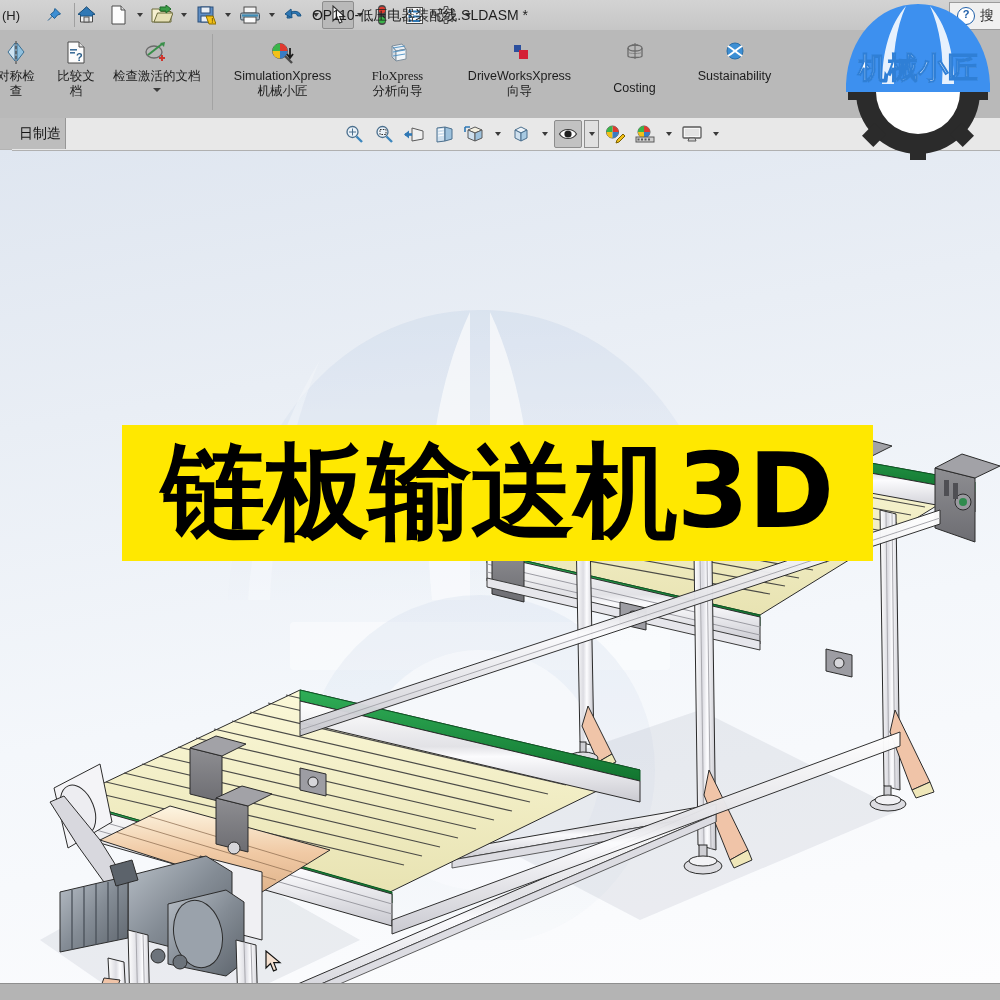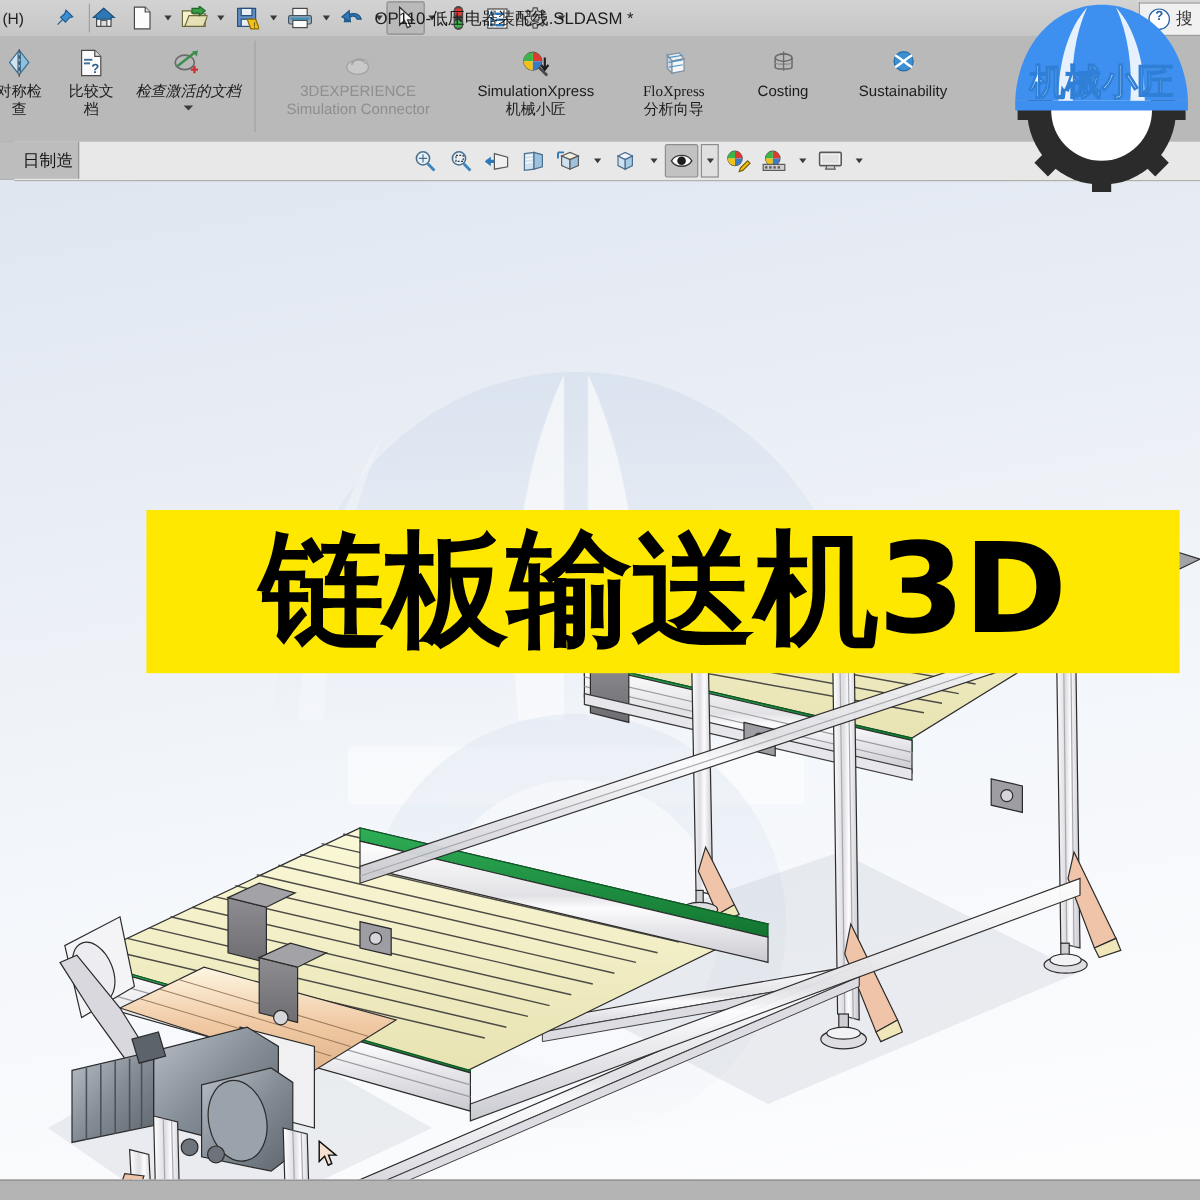--- a/index.html
+++ b/index.html
@@ -89,21 +89,21 @@
     overflow:hidden;
     background:linear-gradient(170deg,#dfe6f0 0%,#e9eef5 28%,#f4f7fb 60%,#fdfdfe 100%);
   }
   .statusbar{
     position:absolute;left:0;top:983px;width:1000px;height:17px;
     background:#b4b4b4;border-top:1px solid #8f8f8f;
   }
 
   
   .banner{
-    position:absolute;left:122px;top:425px;width:861px;height:136px;
+    position:absolute;left:122px;top:425px;width:751px;height:136px;
     background:#ffe800;
     display:flex;align-items:center;justify-content:center;
     z-index:40;
   }
   .banner-txt{
     font-family:"DejaVu Sans","Liberation Sans",sans-serif;
     font-size:104px;font-weight:bold;color:#000;
     letter-spacing:-1px;line-height:1;white-space:nowrap;
     transform:translateY(-2px);
   }
@@ -554,46 +554,35 @@
             <path d="M16 2 L16 7 L21 7" fill="#dedede" stroke="#4a4a4a"></path>
             <rect x="7" y="9" width="7" height="1.6" fill="#3f6f9a"></rect>
             <rect x="7" y="12" width="5" height="1.6" fill="#3f6f9a"></rect>
             <text x="13" y="21" font-size="11" fill="#2b5e8a" font-family="Liberation Sans" font-weight="bold">?</text>
           </svg>
         </span>
         <span class="rb-label">比较文
 档</span>
       </div>
 
-      <div class="rb-item" style="padding-bottom:10px;font-style:italic;">
+      <div class="rb-item" style="padding-bottom:10px;">
         <span class="rb-icon">
           <svg width="30" height="26" viewBox="0 0 30 26">
             <ellipse cx="12" cy="12" rx="8" ry="6" fill="none" stroke="#6b6b6b" stroke-width="1.4"></ellipse>
             <path d="M6 15 L20 4" stroke="#3a8f4a" stroke-width="2"></path>
             <path d="M18 3 L23 2 L22 7 Z" fill="#3a8f4a"></path>
             <path d="M17 18 L23 18 M20 15 L20 21" stroke="#d0342c" stroke-width="2"></path>
           </svg>
         </span>
         <span class="rb-label">检查激活的文档</span>
         <span class="rb-caret"></span>
       </div>
 
       <div class="rb-sep"></div>
 
-      <div class="rb-item dim" style="min-width:150px;">
-        <span class="rb-icon">
-          <svg width="28" height="26" viewBox="0 0 28 26">
-            <ellipse cx="13" cy="16" rx="9" ry="6" fill="#c9c9c9" stroke="#a2a2a2"></ellipse>
-            <path d="M8 14 C 10 8, 18 8, 20 13" fill="none" stroke="#a2a2a2" stroke-width="1.6"></path>
-            <path d="M19 8 L23 12 L18 13 Z" fill="#b0b0b0"></path>
-          </svg>
-        </span>
-        <span class="rb-label">3DEXPERIENCE
-Simulation Connector</span>
-      </div>
 
       <div class="rb-item" style="min-width:118px;">
         <span class="rb-icon">
           <svg width="28" height="26" viewBox="0 0 28 26">
             <circle cx="11" cy="11" r="7.5" fill="#f0f0f0" stroke="#5a5a5a"></circle>
             <path d="M11 3.5 A7.5 7.5 0 0 1 18.5 11 L11 11 Z" fill="#e03a2f"></path>
             <path d="M3.5 11 A7.5 7.5 0 0 1 11 3.5 L11 11 Z" fill="#3ab54a"></path>
             <path d="M11 18.5 A7.5 7.5 0 0 1 3.5 11 L11 11 Z" fill="#f2c017"></path>
             <path d="M18.5 11 A7.5 7.5 0 0 1 11 18.5 L11 11 Z" fill="#3a7cc4"></path>
             <path d="M16 16 L23 23" stroke="#4a4a4a" stroke-width="2.4"></path>
@@ -614,22 +603,32 @@
               <path d="M8 8 L20 6"></path>
                 <path d="M8 12 L20 10"></path>
                 <path d="M8 16 L20 14"></path>
             </g>
           </svg>
         </span>
         <span class="rb-label">FloXpress
 分析向导</span>
       </div>
 
-
-      <div class="rb-item" style="min-width:70px;">
+      <div class="rb-item" style="min-width:132px;">
+        <span class="rb-icon">
+          <svg width="26" height="26" viewBox="0 0 26 26">
+            <rect x="7" y="5" width="7" height="7" fill="#2b4f9e"></rect>
+            <rect x="12" y="10" width="9" height="9" fill="#d41f35"></rect>
+          </svg>
+        </span>
+        <span class="rb-label">DriveWorksXpress
+向导</span>
+      </div>
+
+      <div class="rb-item" style="min-width:70px;gap:12px;">
         <span class="rb-icon">
           <svg width="26" height="26" viewBox="0 0 26 26">
             <ellipse cx="13" cy="8" rx="7" ry="3" fill="none" stroke="#6b6b6b" stroke-width="1.3"></ellipse>
             <path d="M6 8 L6 16 C 6 18, 20 18, 20 16 L20 8" fill="none" stroke="#6b6b6b" stroke-width="1.3"></path>
             <path d="M6 12 C 6 14, 20 14, 20 12" fill="none" stroke="#8a8a8a" stroke-width="1"></path>
             <path d="M10 5 L16 5 M13 3 L13 19" stroke="#6b6b6b" stroke-width="1.1"></path>
           </svg>
         </span>
         <span class="rb-label">Costing</span>
       </div>

